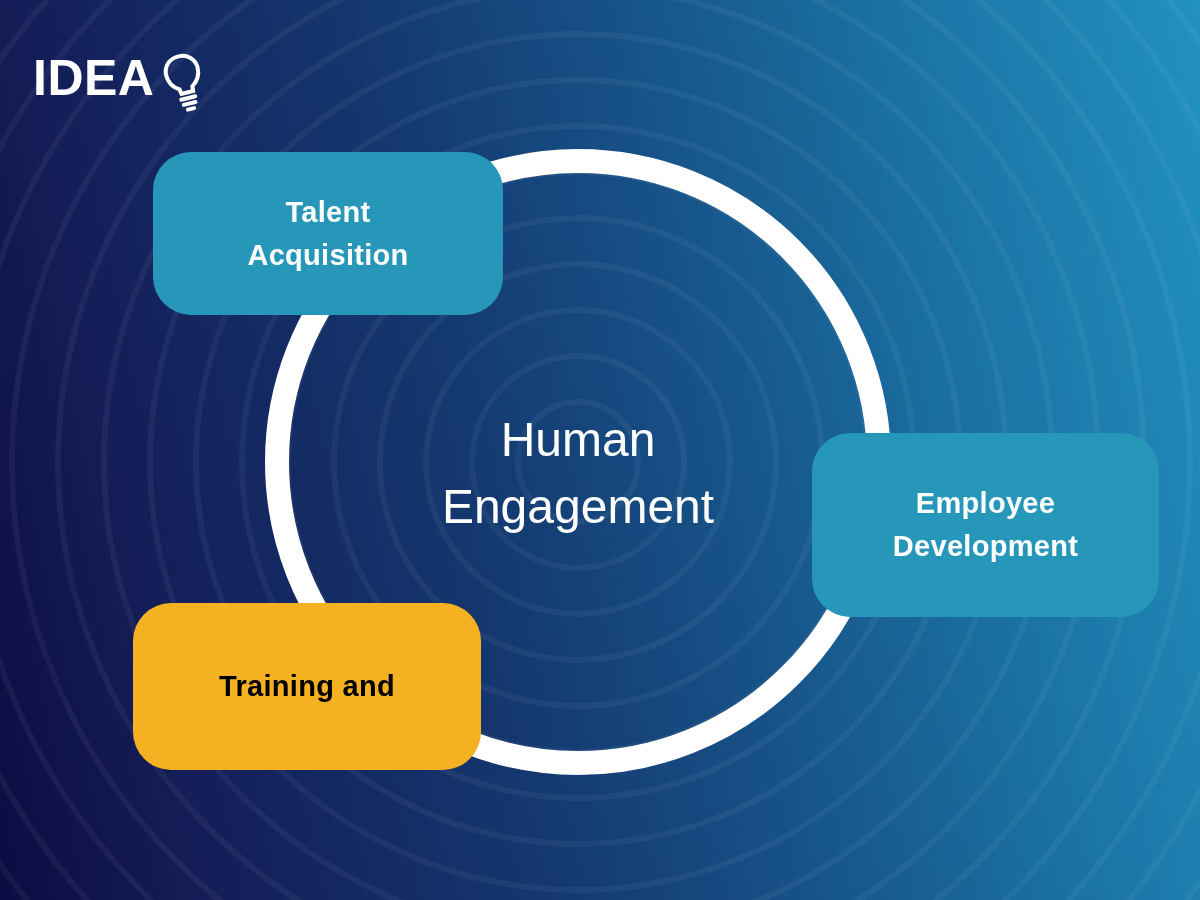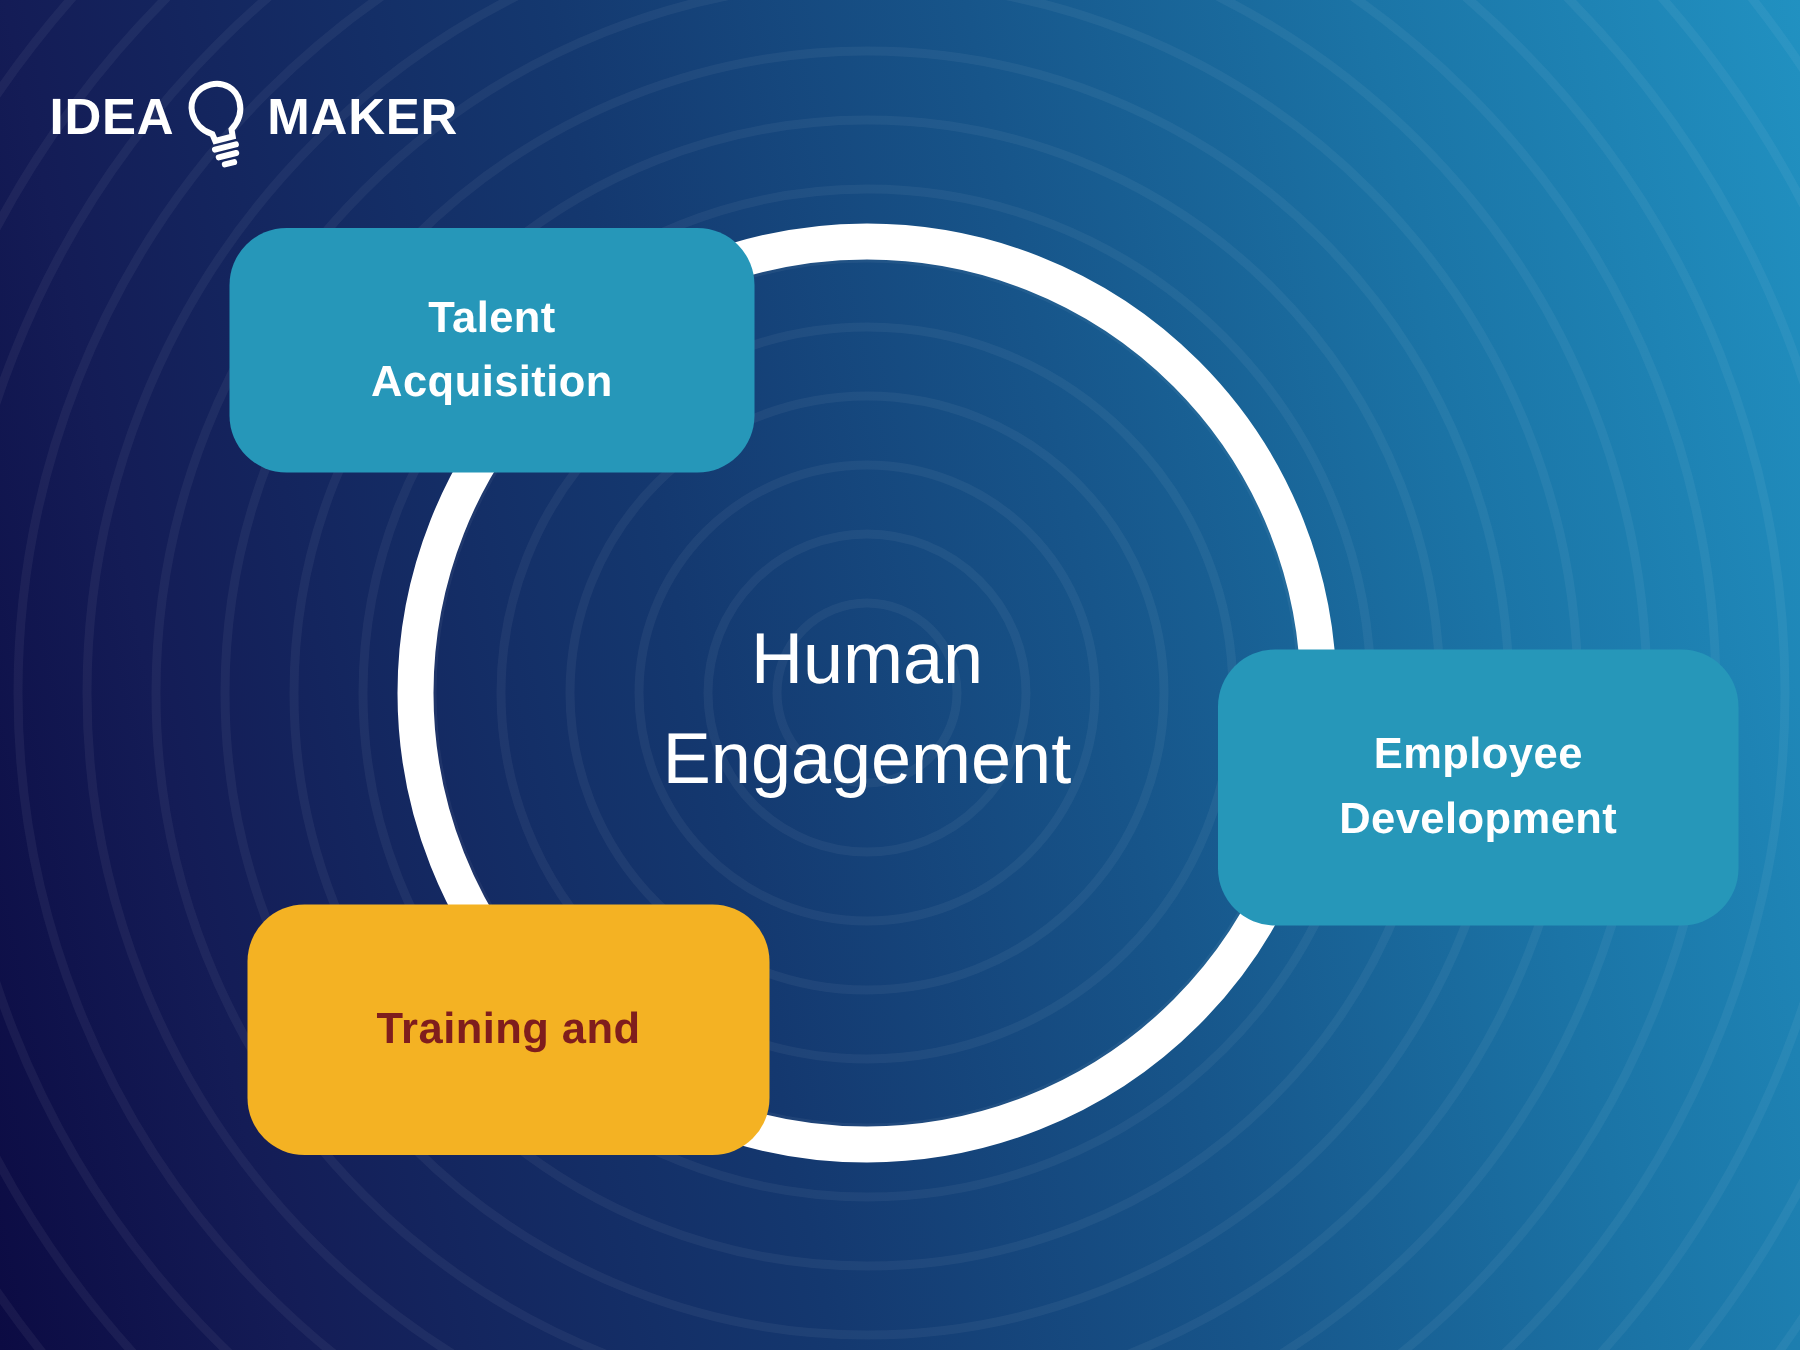--- a/index.html
+++ b/index.html
@@ -30,21 +30,21 @@
   
   .logo {
     position: absolute;
     left: 33px;
     top: 42px;
     display: flex;
     align-items: center;
     color: #ffffff;
   }
   .logo-word {
-    font-size: 34px;
+    font-size: 50px;
     font-weight: 800;
     letter-spacing: 0.5px;
     line-height: 1;
   }
   .logo-bulb {
     width: 48px;
     height: 72px;
     margin: 0 7px;
     transform: translateY(6px);
   }
@@ -115,35 +115,34 @@
   <div class="logo">
     <span class="logo-word">IDEA</span>
     <svg class="logo-bulb" viewBox="0 0 60 78">
       <g transform="rotate(-14 30 40)" fill="none" stroke="#ffffff" stroke-width="5" stroke-linecap="round">
         <path d="M 22 44 C 14 39 10 31 10 23 C 10 11.5 19 3.5 30.5 3.5 C 42 3.5 50.5 12 50.5 23 C 50.5 31.5 46 39 38.5 44 L 38 50 L 23 50 Z"></path>
         <line x1="21" y1="57" x2="39" y2="57"></line>
         <line x1="22.5" y1="64" x2="37.5" y2="64"></line>
         <line x1="26" y1="71" x2="34" y2="71"></line>
       </g>
     </svg>
-    <span class="logo-word">MAKER</span>
   </div>
 
   <div class="center-title">
     <div>Human</div>
     <div>Engagement</div>
   </div>
 
   <div class="node node-talent" style="background: rgb(38, 151, 185); color: rgb(255, 255, 255);">
     <div>Talent</div>
     <div>Acquisition</div>
   </div>
 
   <div class="node node-employee" style="background: rgb(38, 151, 185); color: rgb(255, 255, 255);">
     <div>Employee</div>
     <div>Development</div>
   </div>
 
-  <div class="node node-training" style="background: rgb(244, 178, 35); color: #7f1d1d; margin-left: 32px;">
+  <div class="node node-training" style="background: rgb(244, 178, 35); color: #000000;">
     <div>Training and</div>
   </div>
 
 </div>
 
 </body></html>

